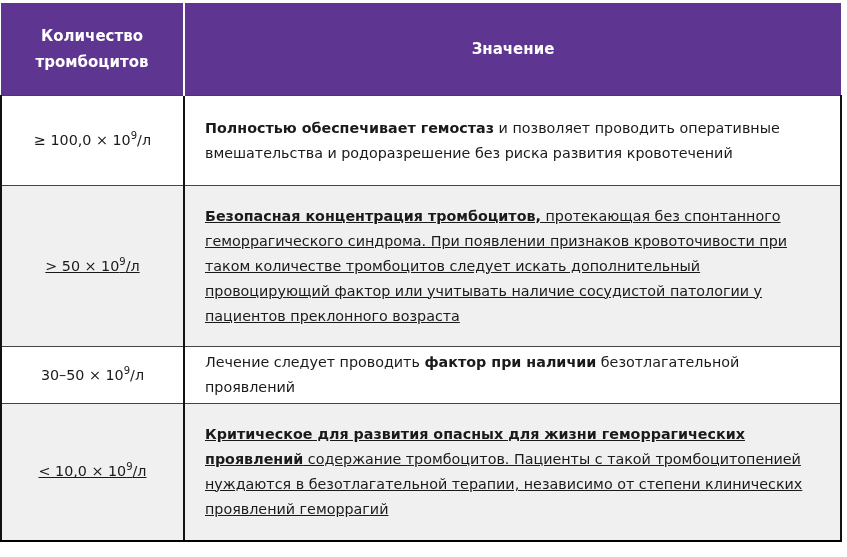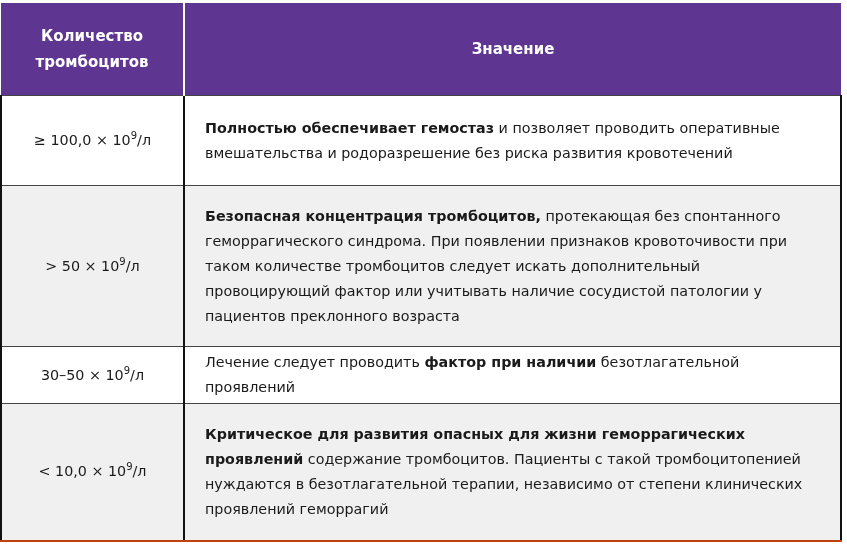--- a/index.html
+++ b/index.html
@@ -3,24 +3,24 @@
 <meta charset="utf-8">
 <style>
   html, body { margin: 0; padding: 0; background: #ffffff; }
   body { width: 847px; height: 557px; position: relative; overflow: hidden;
          font-family: "DejaVu Sans", "Liberation Sans", sans-serif; color: #1a1a1a; }
   .tbl { position: absolute; left: 0; top: 3px; width: 840px; border-collapse: collapse; table-layout: fixed; }
   .tbl th { background: #5e3590; color: #ffffff; font-weight: bold; font-size: 15px; line-height: 26px;
             height: 92px; padding: 0; text-align: center; border-right: 2px solid #ffffff; }
   .tbl th:last-child { border-right: none; margin-top: 15px; }
   .tbl td { border: 2px solid #111; border-top: 1px solid #444; border-bottom: 1px solid #444; font-size: 14.3px; line-height: 25px; }
-  .tbl tr.last td { border-bottom: 2px solid #c2410c; }
+  .tbl tr.last td { border-bottom: 2px solid #000000; }
   .tbl td.count { text-align: center; padding: 12px; }
   .tbl td.meaning { padding: 0 18px 0 20px; }
-  tr.alt td { background: #f0f0f0; }
+  tr.alt td { background: #f0f0f0; text-decoration: underline; }
   tr.wht td { background: #ffffff; }
   sup { font-size: 10px; vertical-align: 6px; line-height: 0; }
   b { font-weight: bold; }
 </style>
 </head>
 <body>
 
 <table class="tbl">
   <colgroup>
       <col style="width:183px">

